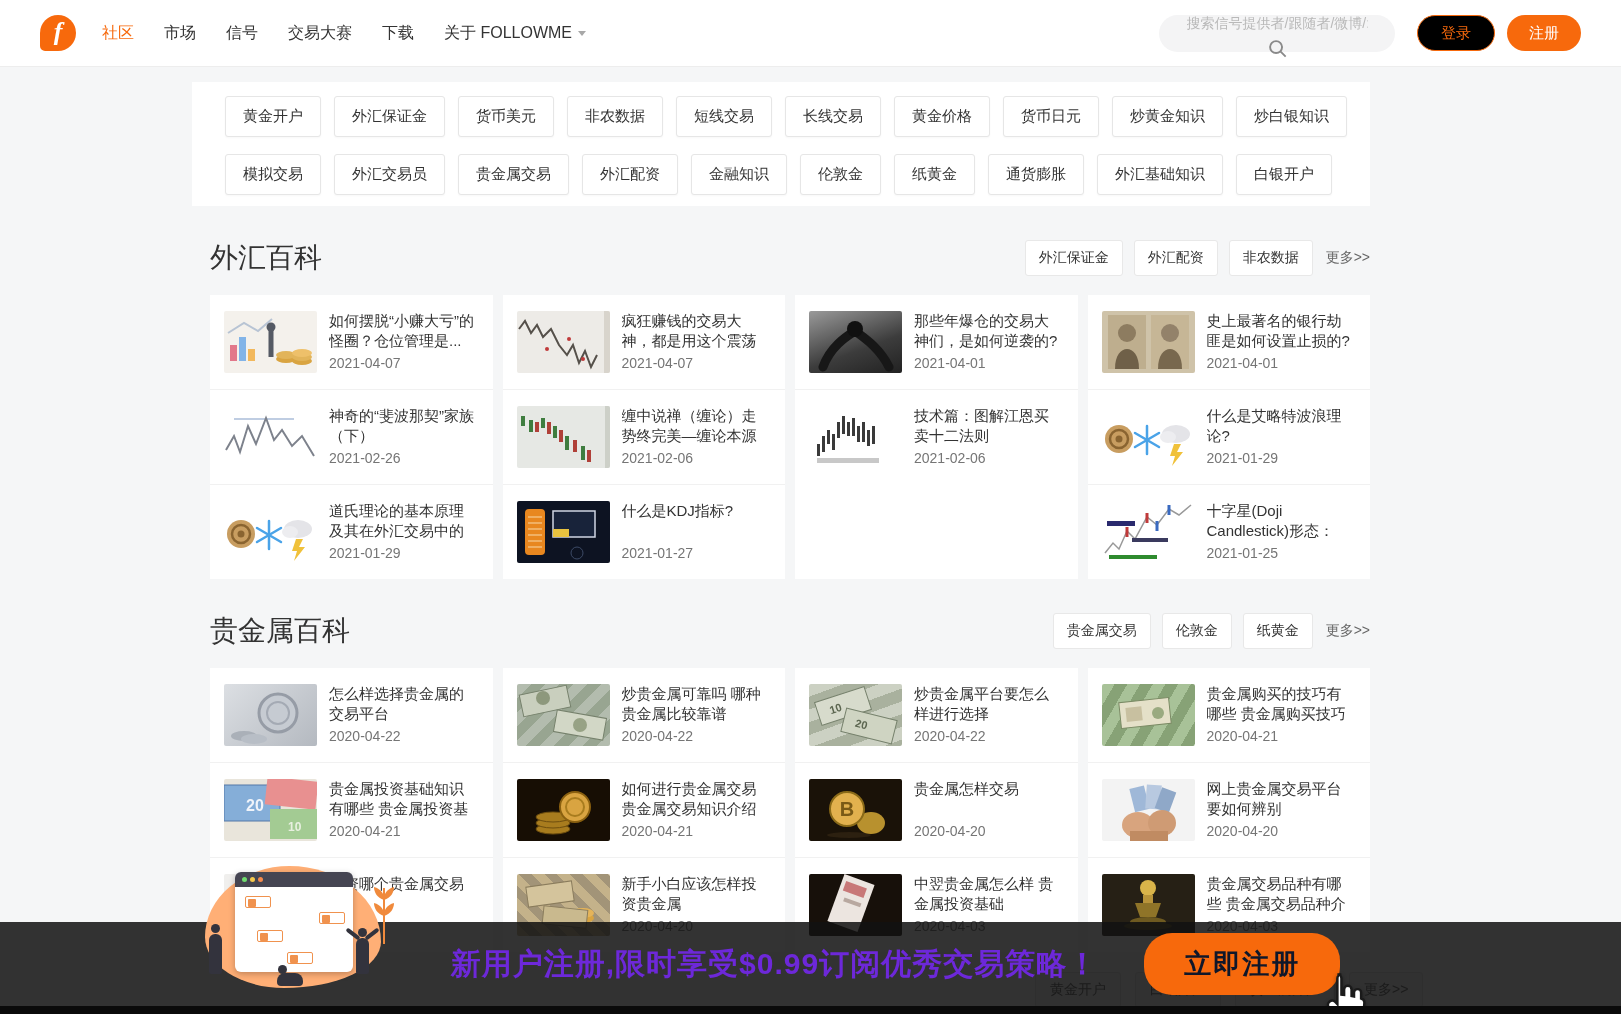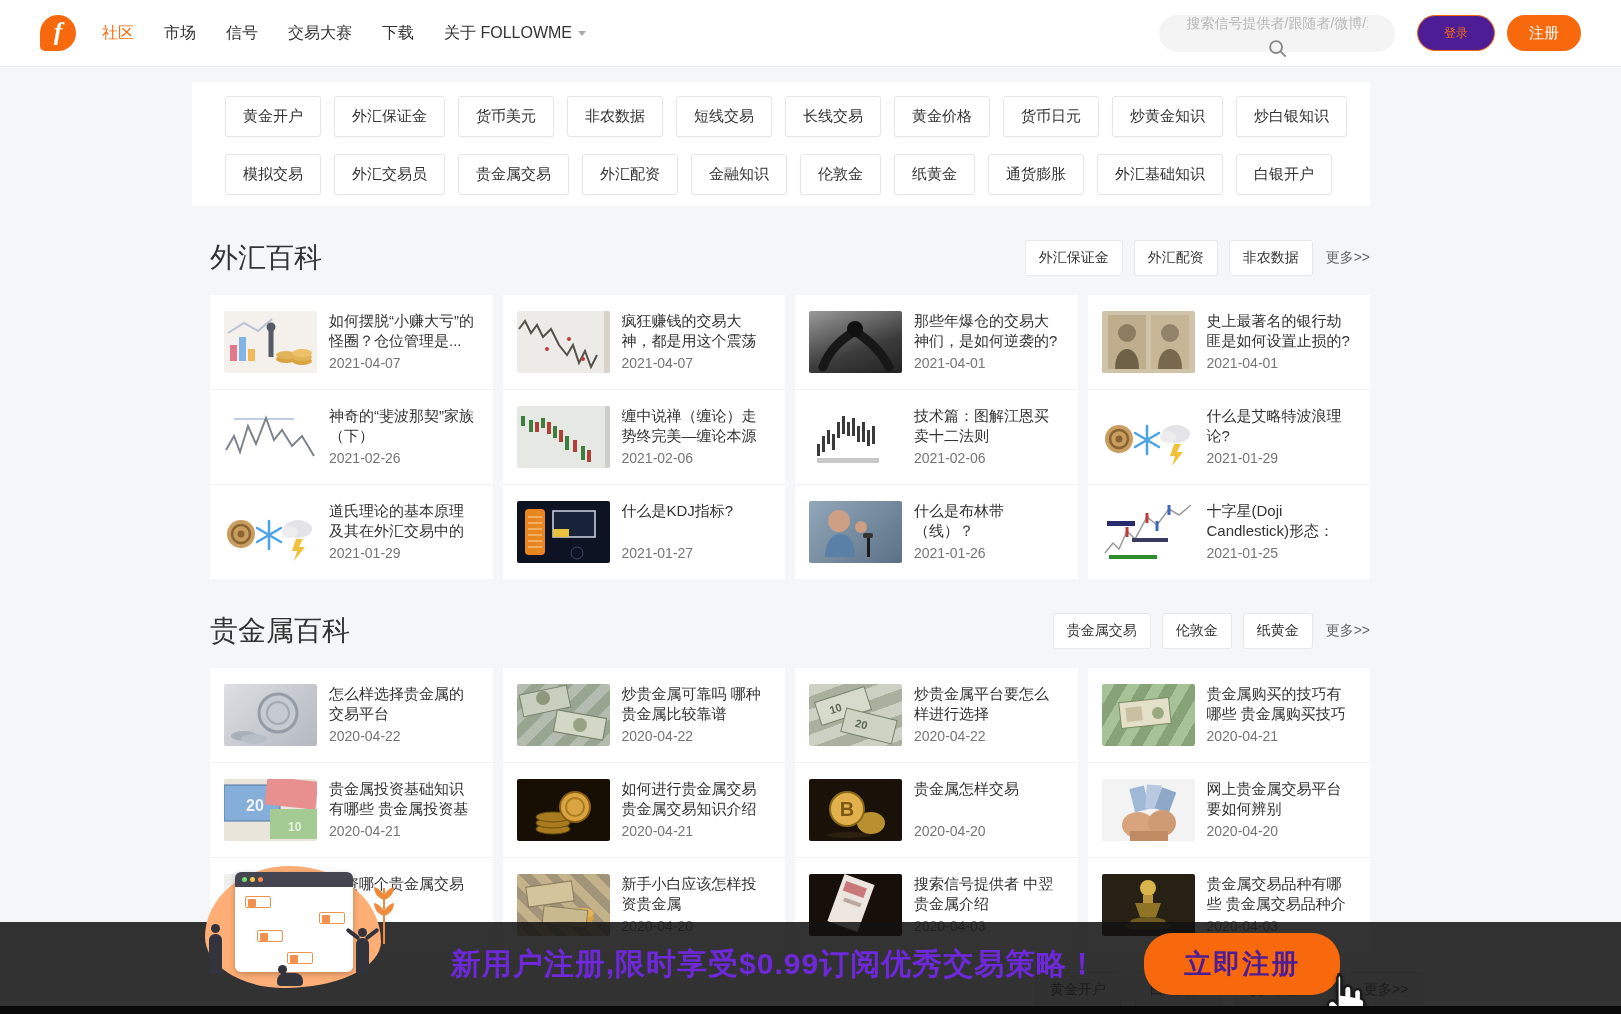--- a/index.html
+++ b/index.html
@@ -35,22 +35,22 @@
     margin-left:auto; width:236px; height:37px; background:#f4f4f5;
     border-radius:19px; display:flex; align-items:center; padding:0 13px; gap:8px;flex-direction:column;
   }
   .search-input{
     flex:1; min-width:0; border:none; outline:none; background:transparent; font-size:14px; color:#555;
     font-family:"Liberation Sans","DejaVu Sans",sans-serif;
   }
   .search-input::placeholder{ color:#b9b9b9; }
   .search-icon{ width:19px; height:19px; flex:none; cursor:pointer; }
   .btn-login{
-    width:78px; height:36px; margin-left:22px; background:#4c1d95; cursor:pointer;
-    border:1px solid var(--brand); color:var(--brand); border-radius:18px; font-size:12px;
+    width:78px; height:36px; margin-left:22px; background:#000000; cursor:pointer;
+    border:1px solid var(--brand); color:var(--brand); border-radius:18px; font-size:15px;
     font-family:"Liberation Sans","DejaVu Sans",sans-serif;
   }
   .btn-register{
     width:74px; height:36px; margin-left:12px; background:var(--brand); cursor:pointer;
     border:none; color:#fff; border-radius:18px; font-size:15px;
     font-family:"Liberation Sans","DejaVu Sans",sans-serif;
   }
 
   
   .tags-panel{
@@ -97,21 +97,21 @@
     position:absolute; left:0; right:0; bottom:8px; height:84px;
     background:rgba(17,17,17,0.86); z-index:4;
   }
   .promo-content{
     position:absolute; left:0; right:0; bottom:8px; height:84px; z-index:5;
     display:flex; align-items:center; justify-content:center; gap:46px; padding-left:170px;
   }
   .promo-text{ color:#6d28d9; font-size:30px; font-weight:bold; letter-spacing:1px; white-space:nowrap; }
   .promo-btn-wrap{ position:relative; }
   .promo-btn{
-    background:var(--brand); color:#4c1d95; border:none; border-radius:28px;
+    background:var(--brand); color:#0f172a; border:none; border-radius:28px;
     font-size:27px; font-weight:bold; padding:13px 40px; cursor:pointer; letter-spacing:2px;
     font-family:"Liberation Sans","DejaVu Sans",sans-serif;
   }
   .cursor-icon{ position:absolute; right:-30px; bottom:-30px; width:54px; height:54px; z-index:6;
     filter:drop-shadow(0 2px 2px rgba(0,0,0,.4)); }
   .black-bar{ position:absolute; left:0; right:0; bottom:0; height:8px; background:#0a0a0a; z-index:7; }
 
   
   .illus{ position:absolute; left:205px; bottom:26px; width:192px; height:122px; z-index:6; }
   .blob{ position:absolute; left:0; top:0; width:176px; height:122px; background:#ffaf76;
@@ -367,35 +367,20 @@
                   <rect x="63" y="20" width="3" height="18"></rect>
                 </g>
                 <rect x="8" y="52" width="62" height="5" fill="#c8c8c8"></rect>
               </svg>
             </div>
     <div class="meta">
       <div class="title">技术篇：图解江恩买卖十二法则</div>
       <div class="date">2021-02-06</div>
     </div>
   </article>
-          <article class="item">
-    <div class="thumb" style="background: linear-gradient(135deg, rgb(147, 167, 187), rgb(93, 113, 134));">
-              <svg viewBox="0 0 93 62" xmlns="http://www.w3.org/2000/svg">
-                <circle cx="30" cy="20" r="11" fill="#cda086"></circle>
-                <path d="M16 56 C16 40 24 33 31 33 C40 33 46 40 46 56 Z" fill="#5b80a8"></path>
-                <circle cx="52" cy="26" r="6" fill="#cda086"></circle>
-                <rect x="58" y="34" width="3" height="22" fill="#1c1c1c"></rect>
-                <rect x="54" y="32" width="10" height="5" rx="2" fill="#333333"></rect>
-              </svg>
-            </div>
-    <div class="meta">
-      <div class="title">什么是布林带（线）？</div>
-      <div class="date">2021-01-26</div>
-    </div>
-  </article>
         </div>
         <div class="col-card">
           <article class="item">
     <div class="thumb" style="background: rgb(207, 195, 169);">
               <svg viewBox="0 0 93 62" xmlns="http://www.w3.org/2000/svg">
                 <rect x="6" y="4" width="38" height="54" fill="#beae8e"></rect>
                 <rect x="49" y="4" width="38" height="54" fill="#c6b696"></rect>
                 <circle cx="25" cy="22" r="9" fill="#8d7c60"></circle>
                 <path d="M13 58 C13 44 19 38 25 38 C31 38 37 44 37 58 Z" fill="#6f6048"></path>
                 <circle cx="68" cy="22" r="9" fill="#93826a"></circle>
@@ -581,21 +566,21 @@
   </article>
           <article class="item">
     <div class="thumb" style="background: rgb(23, 16, 10);">
               <svg viewBox="0 0 93 62" xmlns="http://www.w3.org/2000/svg">
                 <rect x="26" y="4" width="32" height="50" fill="#ece5e0" transform="rotate(20 42 29)"></rect>
                 <rect x="30" y="10" width="22" height="10" fill="#c87878" transform="rotate(20 42 29)"></rect>
                 <rect x="34" y="26" width="18" height="4" fill="#b8a8a0" transform="rotate(20 42 29)"></rect>
               </svg>
             </div>
     <div class="meta">
-      <div class="title">搜索信号提供者 中翌贵金属介绍</div>
+      <div class="title">中翌贵金属怎么样 贵金属投资基础</div>
       <div class="date">2020-04-03</div>
     </div>
   </article>
         </div>
         <div class="col-card">
           <article class="item">
     <div class="thumb" style="background: repeating-linear-gradient(120deg, rgb(168, 194, 152) 0px, rgb(168, 194, 152) 11px, rgb(135, 162, 118) 11px, rgb(135, 162, 118) 22px);">
               <svg viewBox="0 0 93 62" xmlns="http://www.w3.org/2000/svg">
                 <rect x="18" y="16" width="50" height="26" fill="#e4e0c8" stroke="#7a8a64" transform="rotate(-6 43 29)"></rect>
                 <rect x="24" y="22" width="16" height="14" fill="#c8c0a0" transform="rotate(-6 43 29)"></rect>

